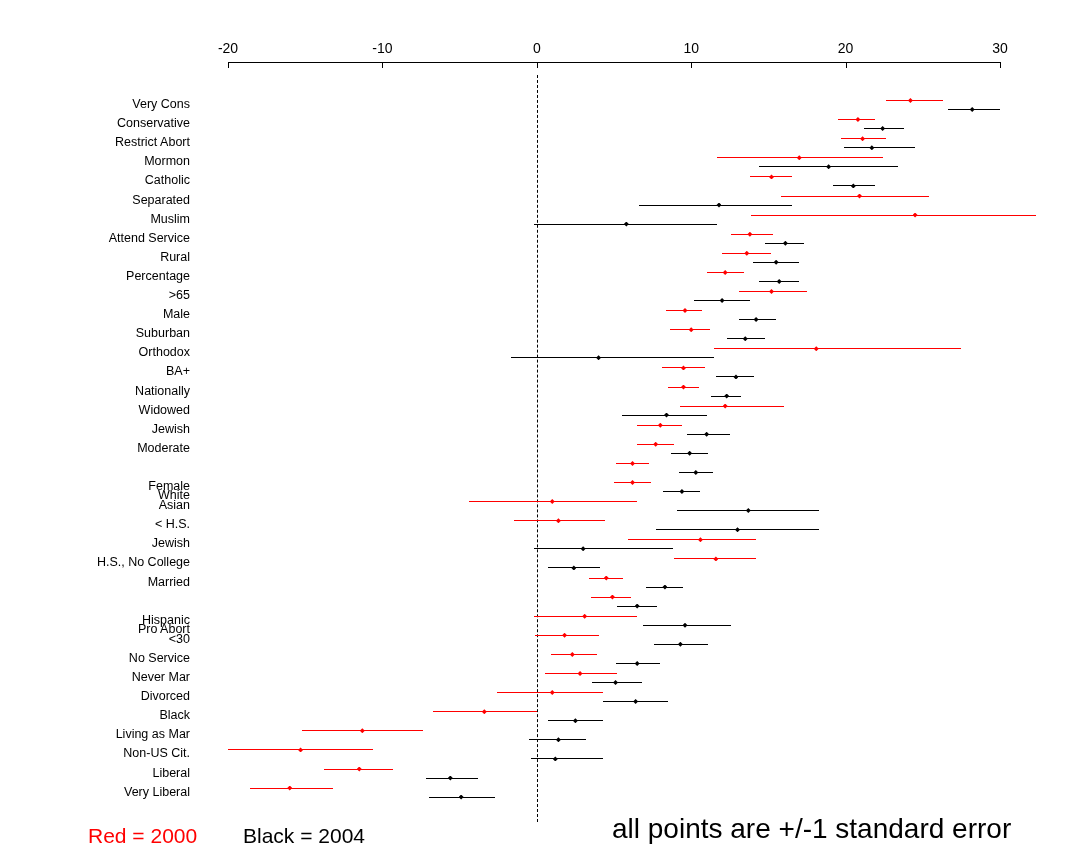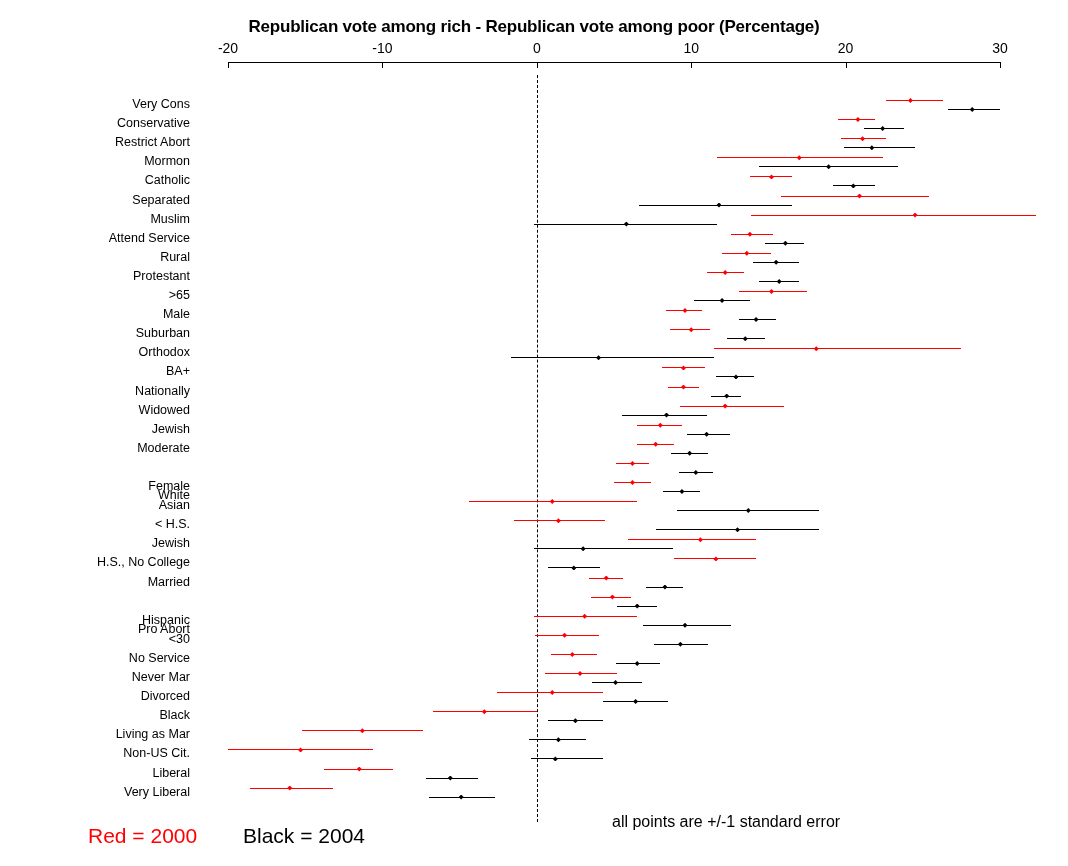--- a/index.html
+++ b/index.html
@@ -99,31 +99,30 @@
     position: absolute;
     left: 243px;
     top: 824px;
     font-size: 21px;
     color: #000000;
   }
   #note-se {
     position: absolute;
     left: 612px;
     top: 813px;
-    font-size: 16px;
+    font-size: 28px;
     color: #000000;
     text-align: center;
   }
 </style>
 </head>
 <body>
 
 <div id="chart-root">
 
-  <div id="chart-title">Republican vote among rich - Republican vote among poor (Percentage)</div>
 
   <div id="axis-area">
       <div class="axis-line" style="left: 228px; top: 62px; width: 772px; height: 1px;"></div>
       <div class="tick-mark" style="left: 228px;"></div>
       <div class="tick-label" style="left: 198px;">-20</div>
       <div class="tick-mark" style="left: 382.4px;"></div>
       <div class="tick-label" style="left: 352.4px;">-10</div>
       <div class="tick-mark" style="left: 536.8px;"></div>
       <div class="tick-label" style="left: 506.8px;">0</div>
       <div class="tick-mark" style="left: 691.2px;"></div>
@@ -207,21 +206,21 @@
       </div>
       <div class="row-label" style="top: 249.8px;">Rural</div>
       <div class="interval red" style="left: 722.08px; top: 252.8px; width: 49.408px;"></div>
       <div class="pt red" style="left: 744.284px; top: 250.8px;">
         <span></span>
       </div>
       <div class="interval black" style="left: 752.96px; top: 261.8px; width: 46.32px;"></div>
       <div class="pt black" style="left: 773.62px; top: 259.8px;">
         <span></span>
       </div>
-      <div class="row-label" style="top: 268.9px;">Protestant</div>
+      <div class="row-label" style="top: 268.9px;">Percentage</div>
       <div class="interval red" style="left: 706.64px; top: 271.9px; width: 37.056px;"></div>
       <div class="pt red" style="left: 722.668px; top: 269.9px;">
         <span></span>
       </div>
       <div class="interval black" style="left: 759.136px; top: 280.9px; width: 40.144px;"></div>
       <div class="pt black" style="left: 776.708px; top: 278.9px;">
         <span></span>
       </div>
       <div class="row-label" style="top: 288px;">&gt;65</div>
       <div class="interval red" style="left: 739.064px; top: 291px; width: 67.936px;"></div>

